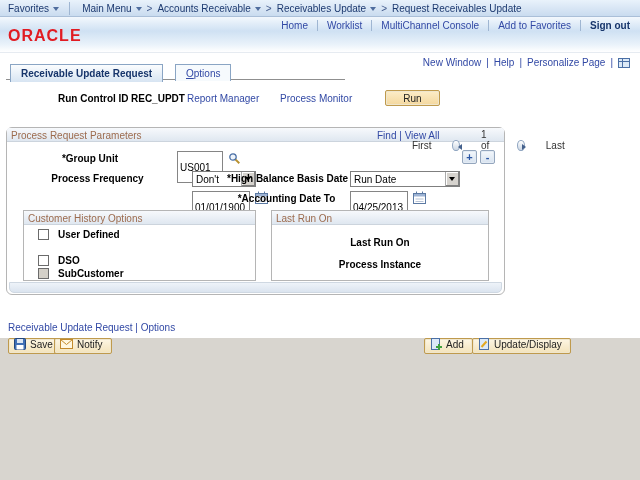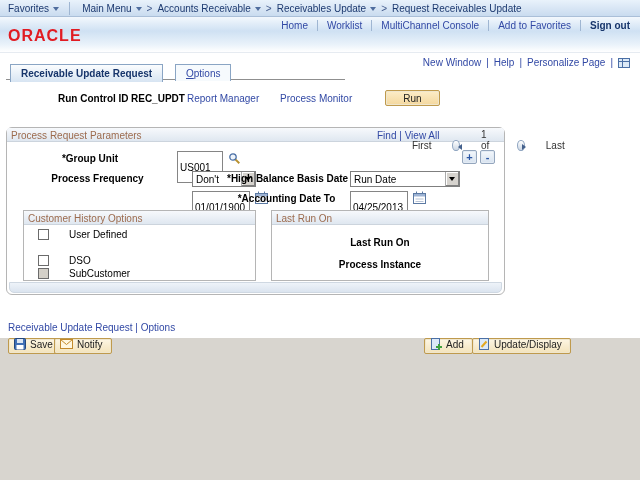--- a/index.html
+++ b/index.html
@@ -79,21 +79,21 @@
     border:3px solid transparent; border-top:4px solid #000; }
 
   .pm { position:absolute; width:15px; height:14px; border:1px solid #94a6bd; border-radius:2px;
     background:linear-gradient(#f4f8fc,#d7e2ef); color:#2c57a5; font-weight:bold; font-size:11px;
     line-height:12px; text-align:center; cursor:pointer; box-shadow:0 0 0 1px #e3ebf4 inset; }
 
   .innerbox { position:absolute; border:1px solid #b5b5b5; background:#fff; }
   .chk-row { position:absolute; display:flex; align-items:center; }
   .chk { display:inline-block; width:11px; height:11px; background:#fff; border:1px solid #6b6b6b; cursor:pointer; }
   .chk.dis { background:#d4d0c8; }
-  .chk-lbl { margin-left:20px; font-weight:normal; }
+  .chk-lbl { margin-left:9px; font-weight:bold; }
   .center-lbl { position:absolute; left:0; width:100%; text-align:center; font-weight:bold; }
 
   .footstrip { position:absolute; left:2px; top:154px; width:493px; height:11px;
     background:linear-gradient(#eef3f9,#dbe4ef); border:1px solid #cfd8e2; border-radius:0 0 5px 5px; }
 
   
   .toolbar-btn { position:absolute; top:302px; height:16px; padding:0 8px 4px 5px;margin-top:36px; }
   .ftr-links { position:absolute; left:8px; top:322px; font-size:10px; color:#3249a5; }
   .ftr-links .flink { color:#3249a5; cursor:pointer; }
 </style>

